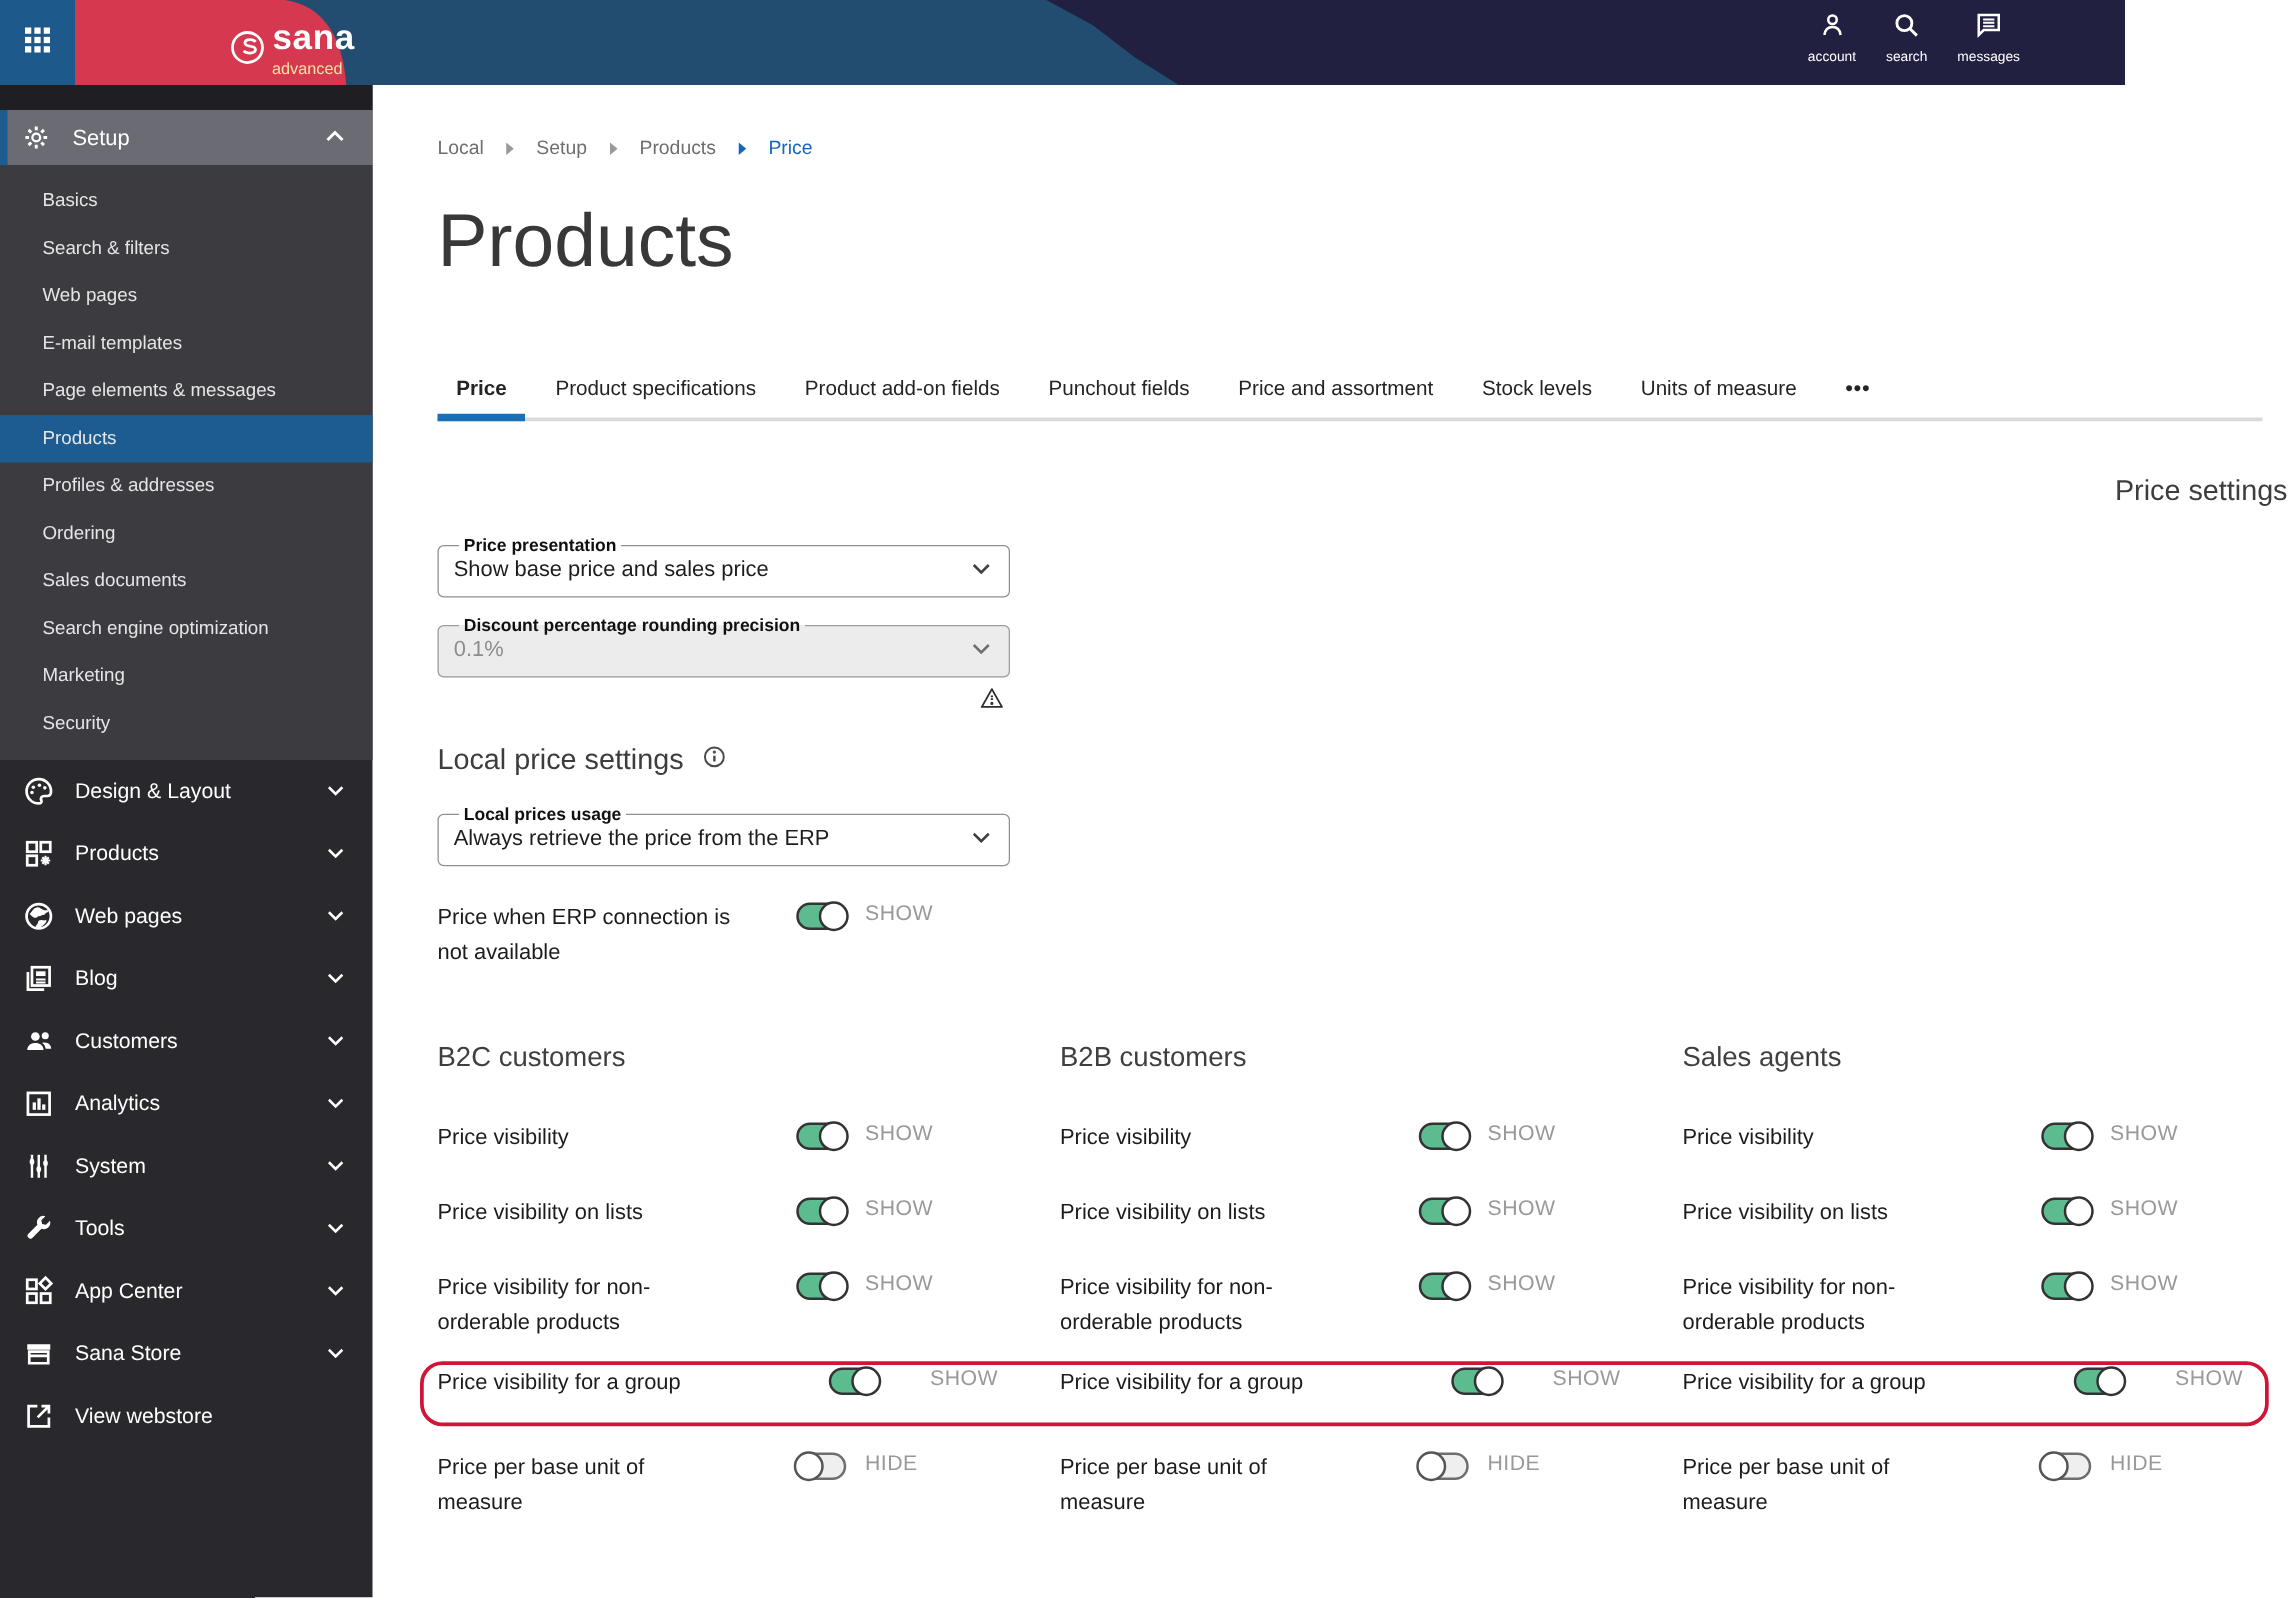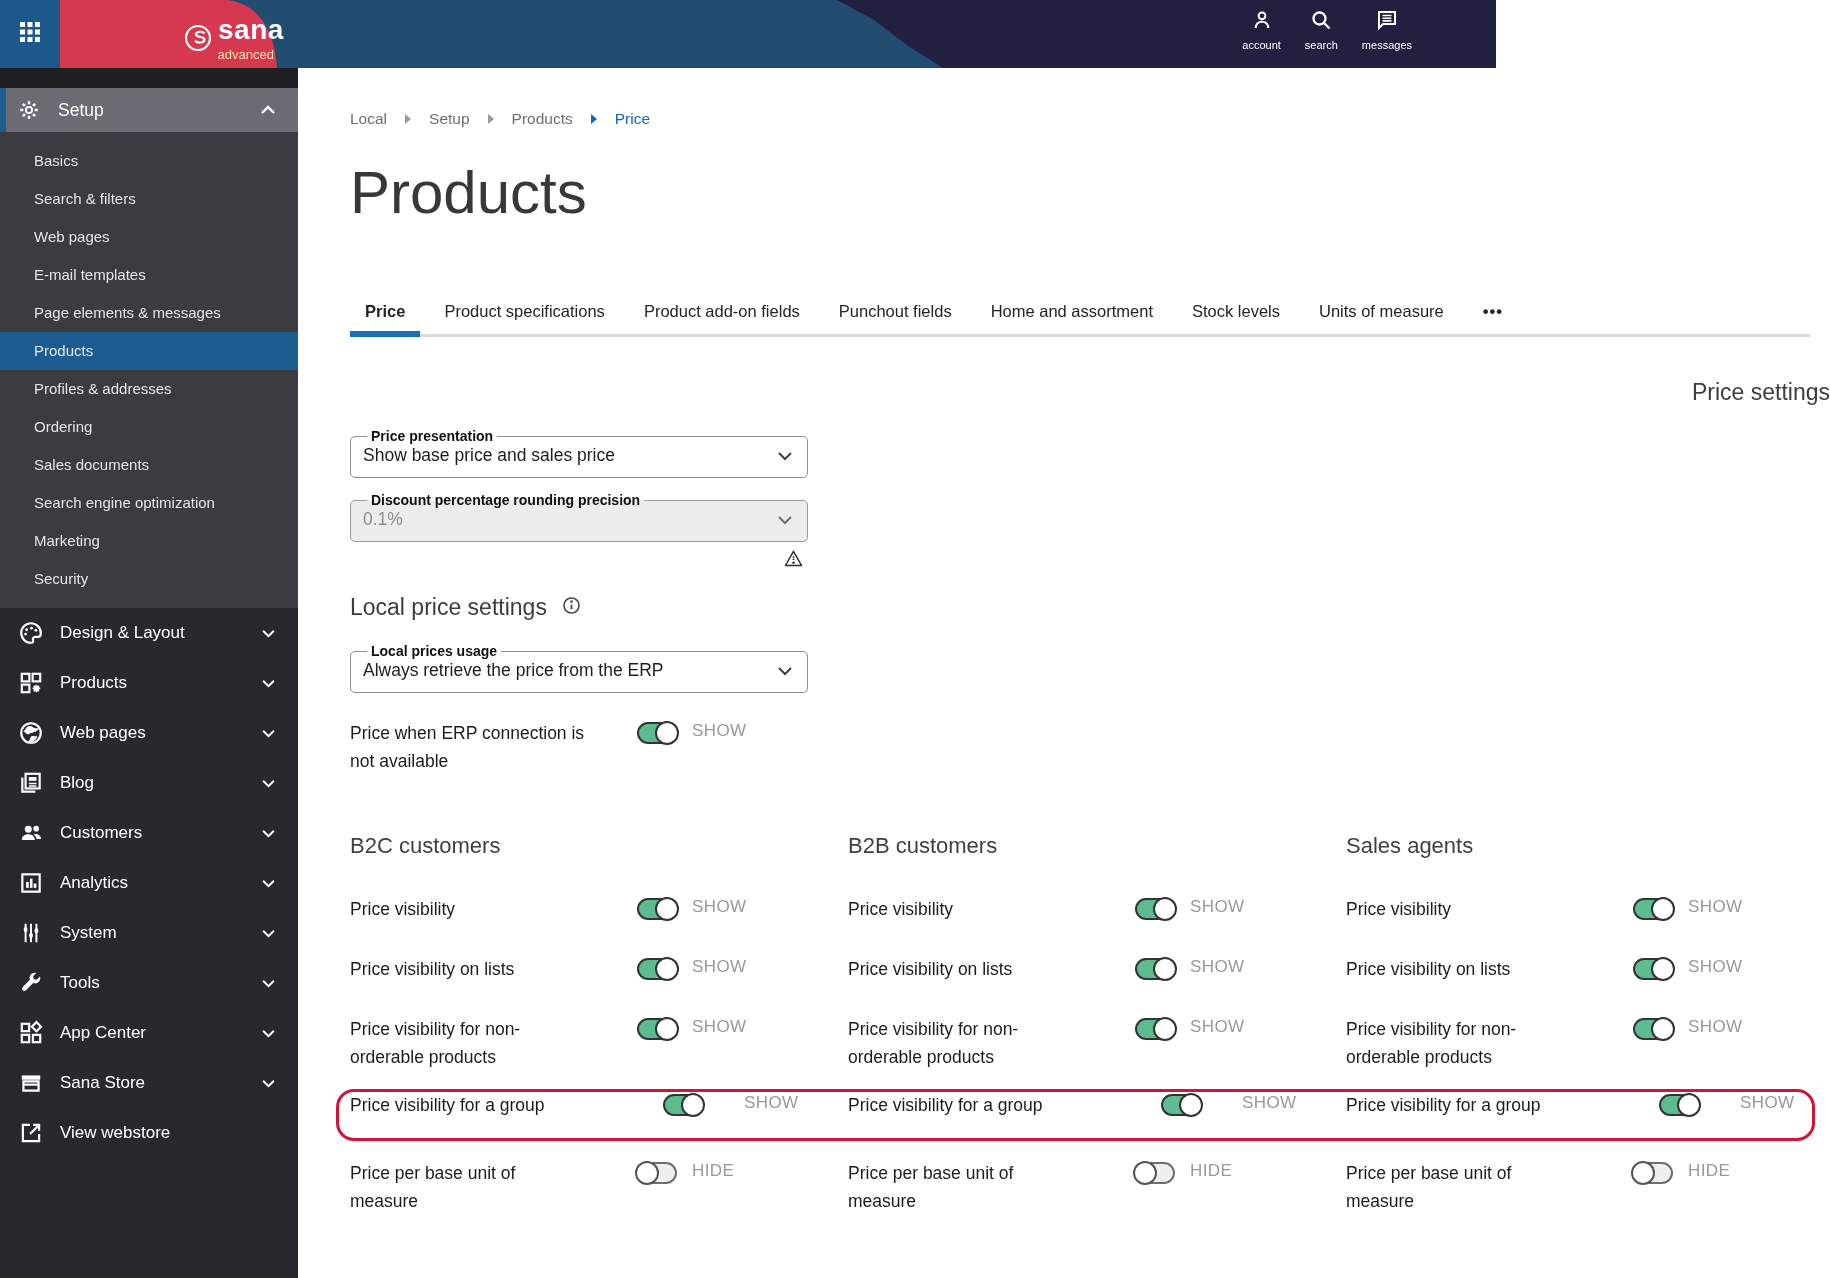--- a/index.html
+++ b/index.html
@@ -1,20 +1,20 @@
 <!DOCTYPE html>
 <html><head>
 <meta charset="utf-8">
 <style>
   * { margin:0; padding:0; box-sizing:border-box; }
   html,body { width:1830px; height:1278px; overflow:hidden; font-family:"Liberation Sans", sans-serif; background:#fff; }
   body { position:relative; }
 
   
-  .topbar { position:absolute; top:0; left:0; width:1496px; height:68px; background:#234d70; z-index:30; }
+  .topbar { position:absolute; top:0; left:0; width:1700px; height:68px; background:#234d70; z-index:30; }
   .navy-shape { position:absolute; top:0; right:0; left:0; height:68px; background:#212041;
     clip-path: polygon(837px 0, 100% 0, 100% 100%, 943px 100%, 908px 46px, 874px 20px); }
   .app-btn { position:absolute; left:0; top:0; width:60px; height:68px; background:#1e598c;
     display:flex; align-items:center; justify-content:center; cursor:pointer; }
   .logo-shape { position:absolute; left:60px; top:0; width:230px; height:68px; }
   .logo-s { position:absolute; left:124px; top:24px; width:28px; height:28px; }
   .logo-name { position:absolute; left:158px; top:14px; font-size:28px; font-weight:700; color:#fff; letter-spacing:.5px; }
   .logo-edition { position:absolute; left:150px; top:47px; width:64px; text-align:right; font-size:13px; color:#f2e3a6; }
   .tb-actions { position:absolute; right:84px; top:8px; display:flex; gap:24px; }
   .tb-action { display:flex; flex-direction:column; align-items:center; gap:3px; color:#fff; cursor:pointer; }
@@ -341,21 +341,21 @@
     <span class="crumb current">Price</span>
   </div>
 
   <h1 class="page-title">Products</h1>
 
   <div class="tabs">
     <span class="tab active">Price</span>
     <span class="tab">Product specifications</span>
     <span class="tab">Product add-on fields</span>
     <span class="tab">Punchout fields</span>
-    <span class="tab">Home and assortment</span>
+    <span class="tab">Price and assortment</span>
     <span class="tab">Stock levels</span>
     <span class="tab">Units of measure</span>
     <span class="tab more">•••</span>
   </div>
 
   <h2 class="sec mt42">Price settings</h2>
 
   <fieldset class="field">
     <legend>Price presentation</legend>
     <div class="sel-row">

